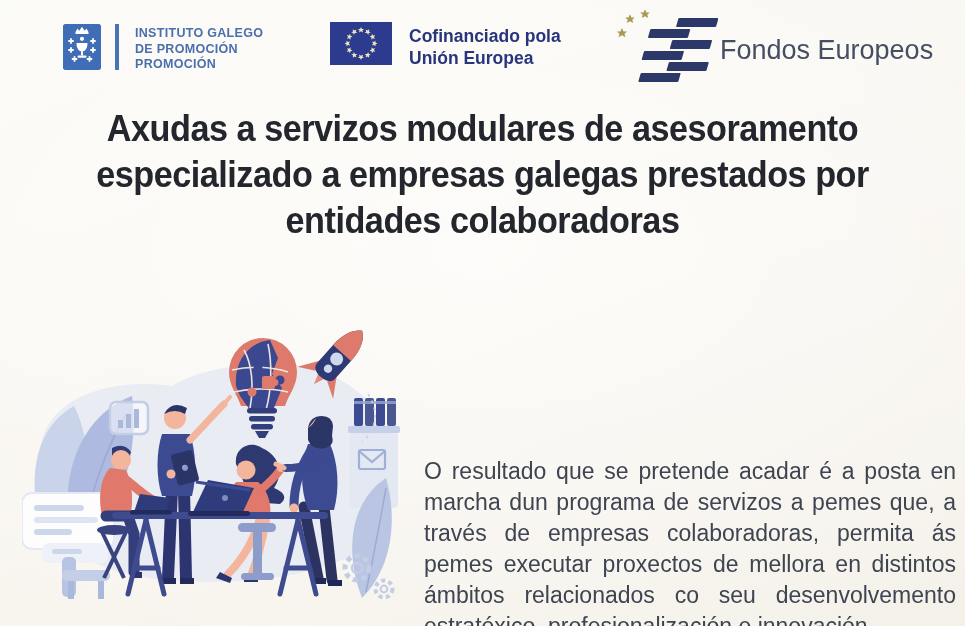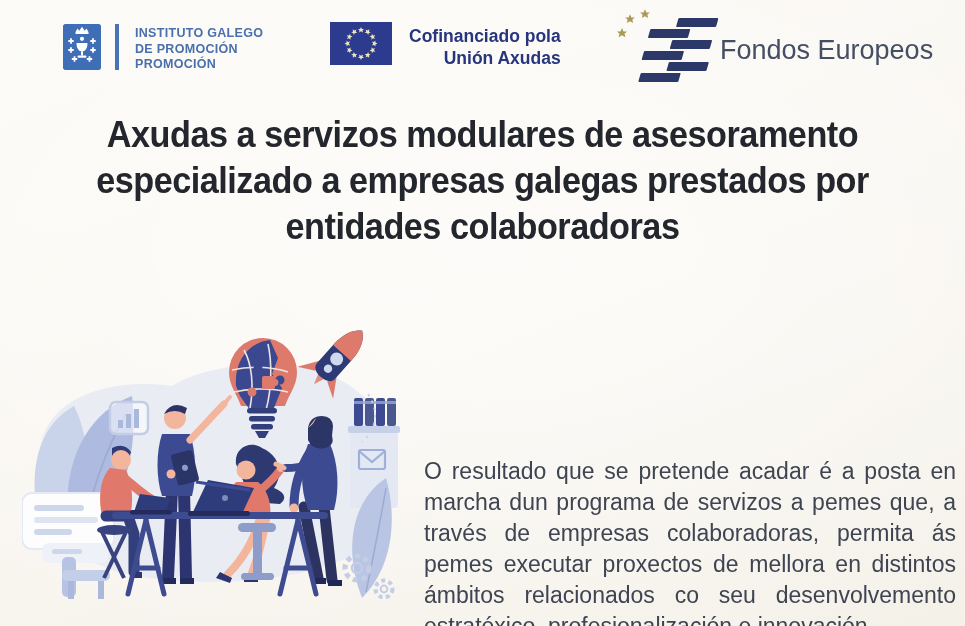--- a/index.html
+++ b/index.html
@@ -18,21 +18,21 @@
   .igape-sep { width:4px; height:46px; background:#4a73b5; margin-left:7px; }
   .igape-text {
     margin-left:9px; padding-top:2px;
     color:#4a6fad; font-size:12.5px; line-height:15.5px;
     font-weight:700; letter-spacing:0.3px; white-space:nowrap;
   }
   .eu { position:absolute; left:330px; top:22px; display:flex; }
   .eu-flag { width:62px; height:43px; display:block; }
   .eu-text {
     margin-left:17px; margin-top:3px;
-    color:#27357c; font-size:17.5px; line-height:22px; font-weight:bold; white-space:nowrap;text-align:right;
+    color:#27357c; font-size:17.5px; line-height:22px; font-weight:bold; white-space:nowrap;
   }
   .fondos { position:absolute; left:616px; top:6px; display:flex; align-items:center; }
   .fondos-mark { width:102px; height:84px; display:block; }
   .fondos-text { margin-left:2px; margin-top:4px; color:#454e63; font-size:27px; font-weight:500; white-space:nowrap; }
 
   
   .title {
     position:absolute; top:106px; left:0; right:0; text-align:center;
     color:#23262c; font-weight:800; font-size:36px; line-height:46px; letter-spacing:-0.5px;
   }
@@ -100,21 +100,21 @@
           <use href="#st" transform="rotate(180 31 21.5) translate(31 8)"></use>
           <use href="#st" transform="rotate(210 31 21.5) translate(31 8)"></use>
           <use href="#st" transform="rotate(240 31 21.5) translate(31 8)"></use>
           <use href="#st" transform="rotate(270 31 21.5) translate(31 8)"></use>
           <use href="#st" transform="rotate(300 31 21.5) translate(31 8)"></use>
           <use href="#st" transform="rotate(330 31 21.5) translate(31 8)"></use>
         </g>
       </svg>
       <div class="eu-text">
         <div>Cofinanciado pola</div>
-        <div>Unión Axudas</div>
+        <div>Unión Europea</div>
       </div>
     </div>
 
     <div class="fondos">
       <svg class="fondos-mark" viewBox="0 0 102 84" xmlns="http://www.w3.org/2000/svg">
         <g fill="#ab9a55">
           <use href="#st" transform="translate(14,13) scale(1.6)"></use>
           <use href="#st" transform="translate(29,8) scale(1.6)"></use>
           <use href="#st" transform="translate(6,27) scale(1.7)"></use>
         </g>
@@ -124,21 +124,21 @@
           <rect x="52" y="34" width="40" height="9" rx="1"></rect>
           <rect x="27" y="45" width="40" height="9" rx="1"></rect>
           <rect x="55" y="56" width="40" height="9" rx="1"></rect>
           <rect x="30" y="67" width="40" height="9" rx="1"></rect>
         </g>
       </svg>
       <div class="fondos-text">Fondos Europeos</div>
     </div>
   </div>
 
-  <h1 class="title" style="margin:6px;">
+  <h1 class="title" style="margin:0;">
     <span class="title-line">Axudas a servizos modulares de asesoramento</span>
     <span class="title-line">especializado a empresas galegas prestados por</span>
     <span class="title-line">entidades colaboradoras</span>
   </h1>
 
   <p class="paragraph p2" style="margin:18px;">O resultado que se pretende acadar é a posta en marcha dun programa de servizos a pemes que, a través de empresas colaboradoras, permita ás pemes executar proxectos de mellora en distintos ámbitos relacionados co seu desenvolvemento estratéxico, profesionalización e innovación.</p>
 
   <svg class="illu" viewBox="0 0 382 298" xmlns="http://www.w3.org/2000/svg">
 
     <path d="M18,160 C14,102 78,74 150,84 C190,58 292,50 336,90 C374,114 372,206 340,246 C296,284 140,290 80,264 C34,244 21,212 18,160 Z" fill="#e9ecf3"></path>

